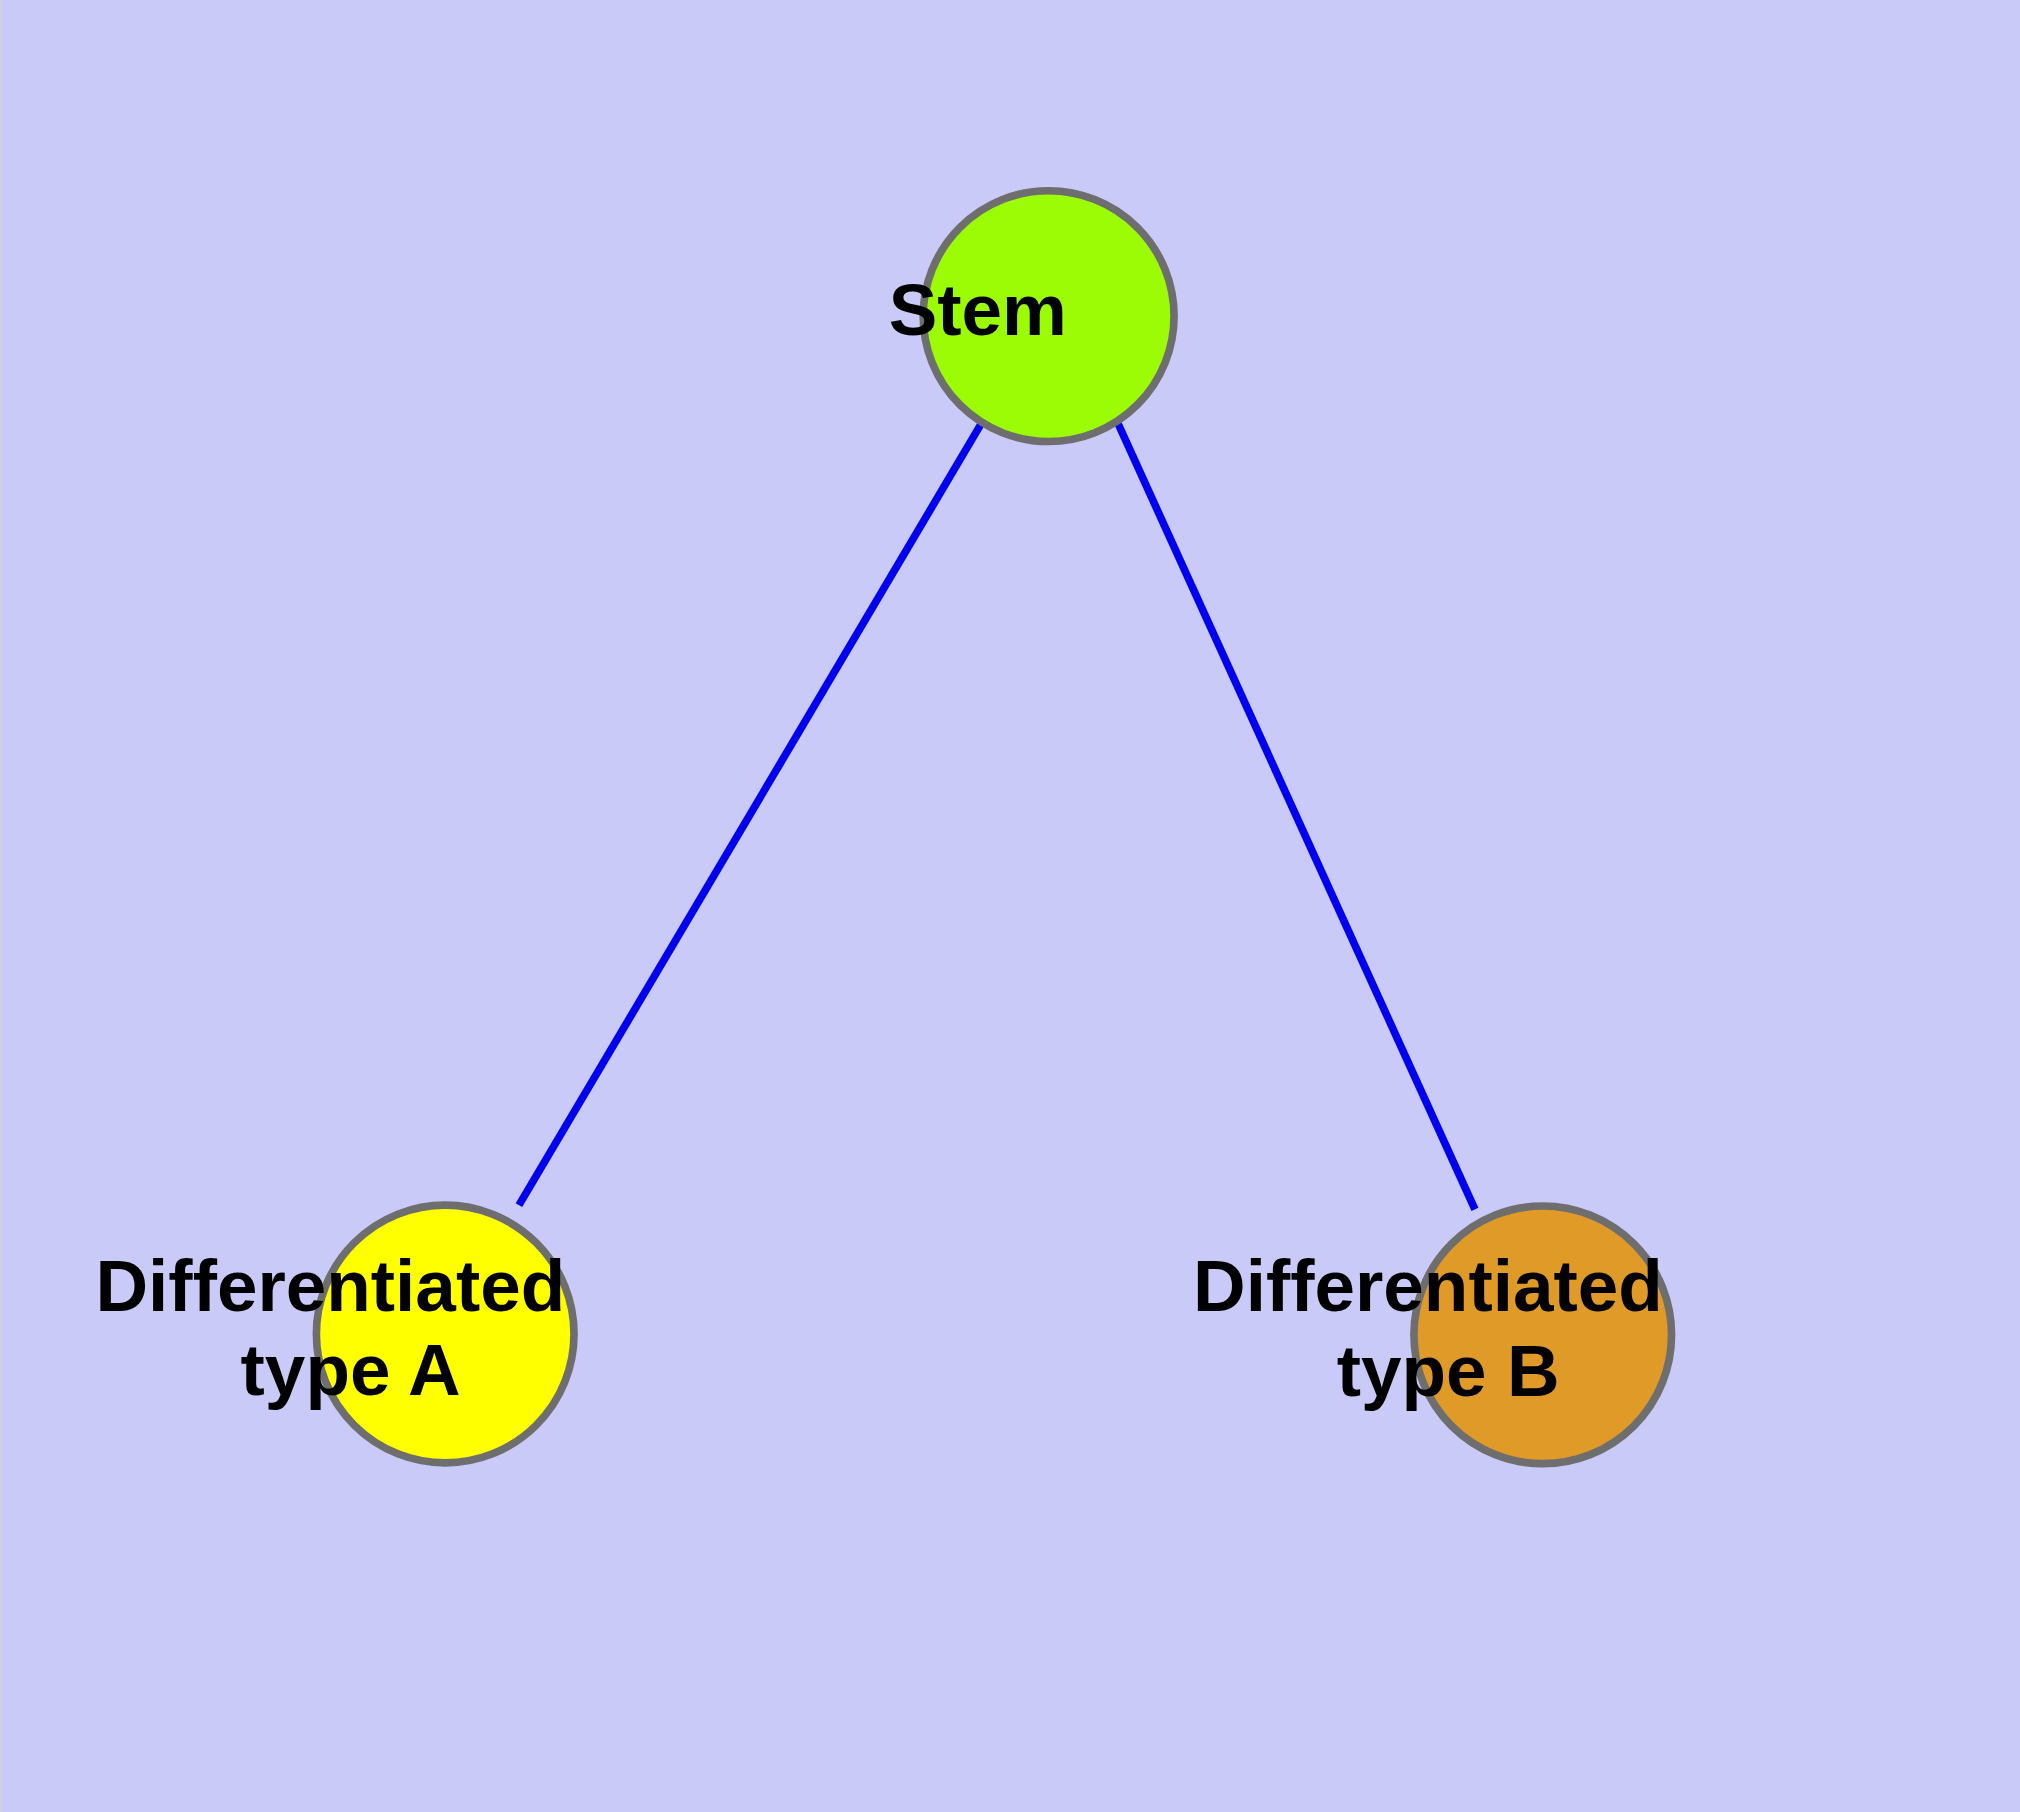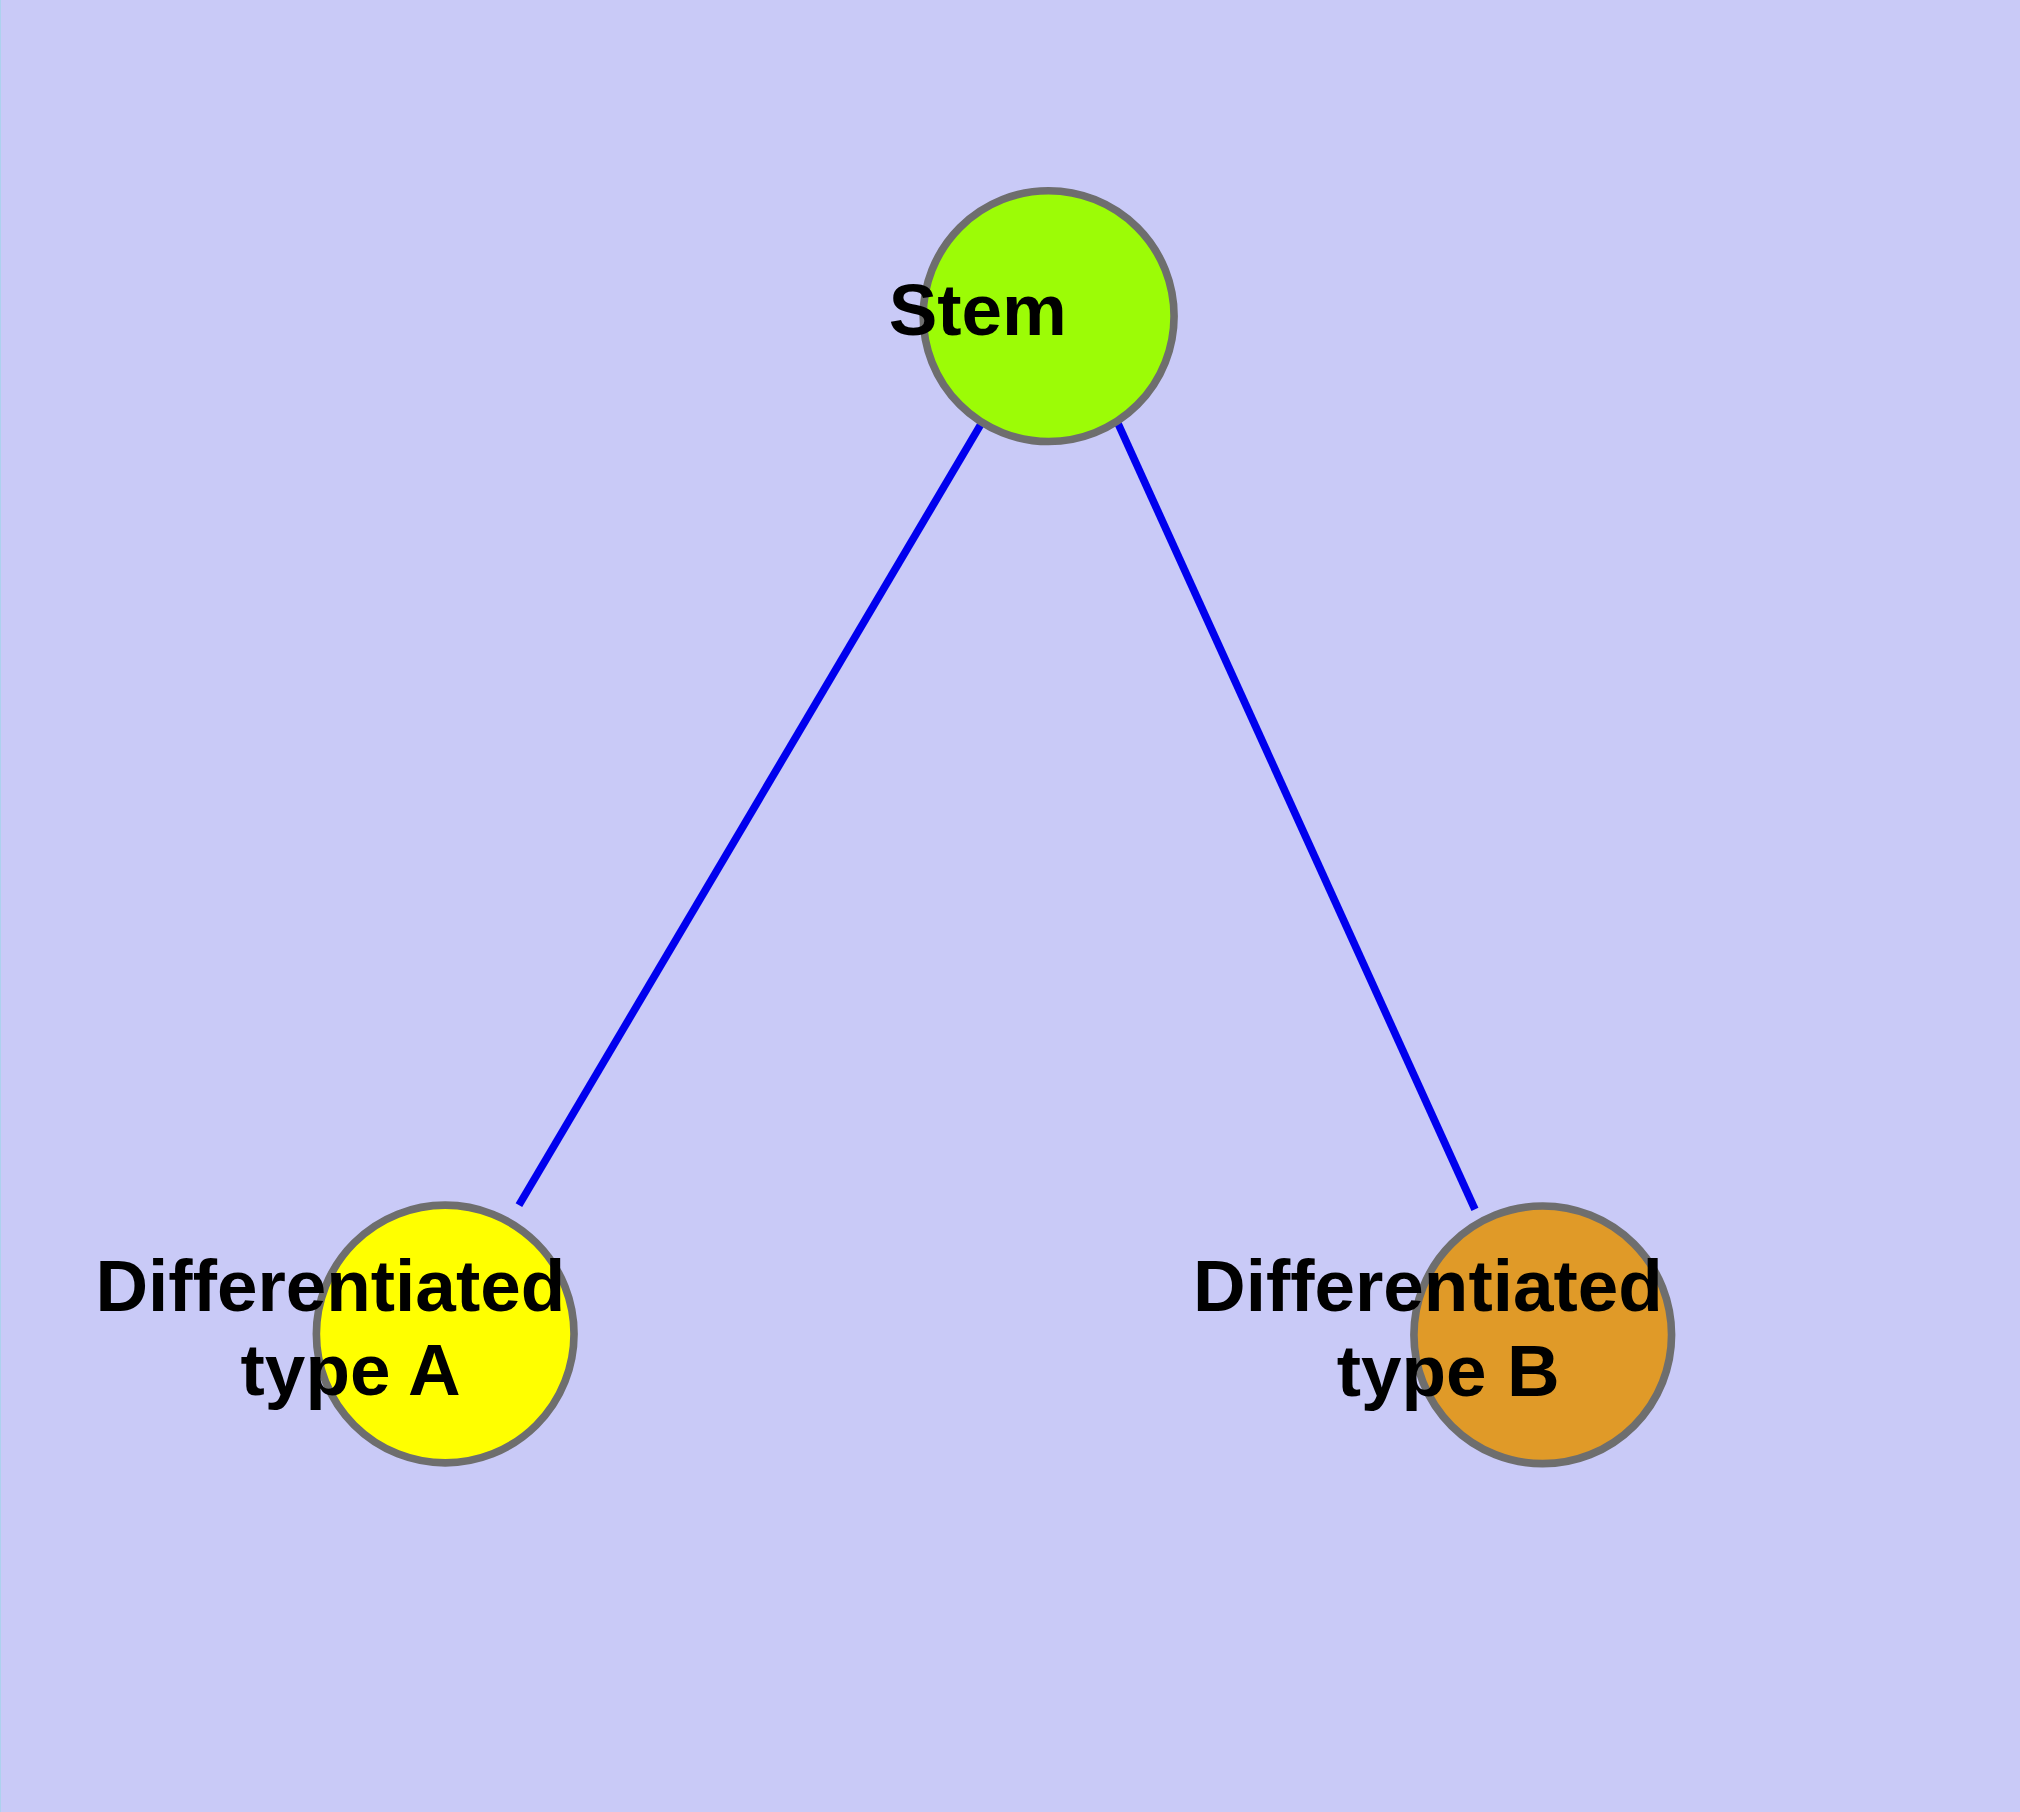--- a/index.html
+++ b/index.html
@@ -7,21 +7,21 @@
     padding: 0;
   }
   body {
     font-family: "Liberation Sans", sans-serif;
   }
   #diagram-root {
     position: relative;
     width: 2021px;
     height: 1812px;
     overflow: hidden;
-    background: #5eead4;
+    background: #fde047;
   }
   #graph-svg {
     position: absolute;
     left: 0;
     top: 0;
     width: 2021px;
     height: 1812px;
     display: block;
   }
   .node-circle {

